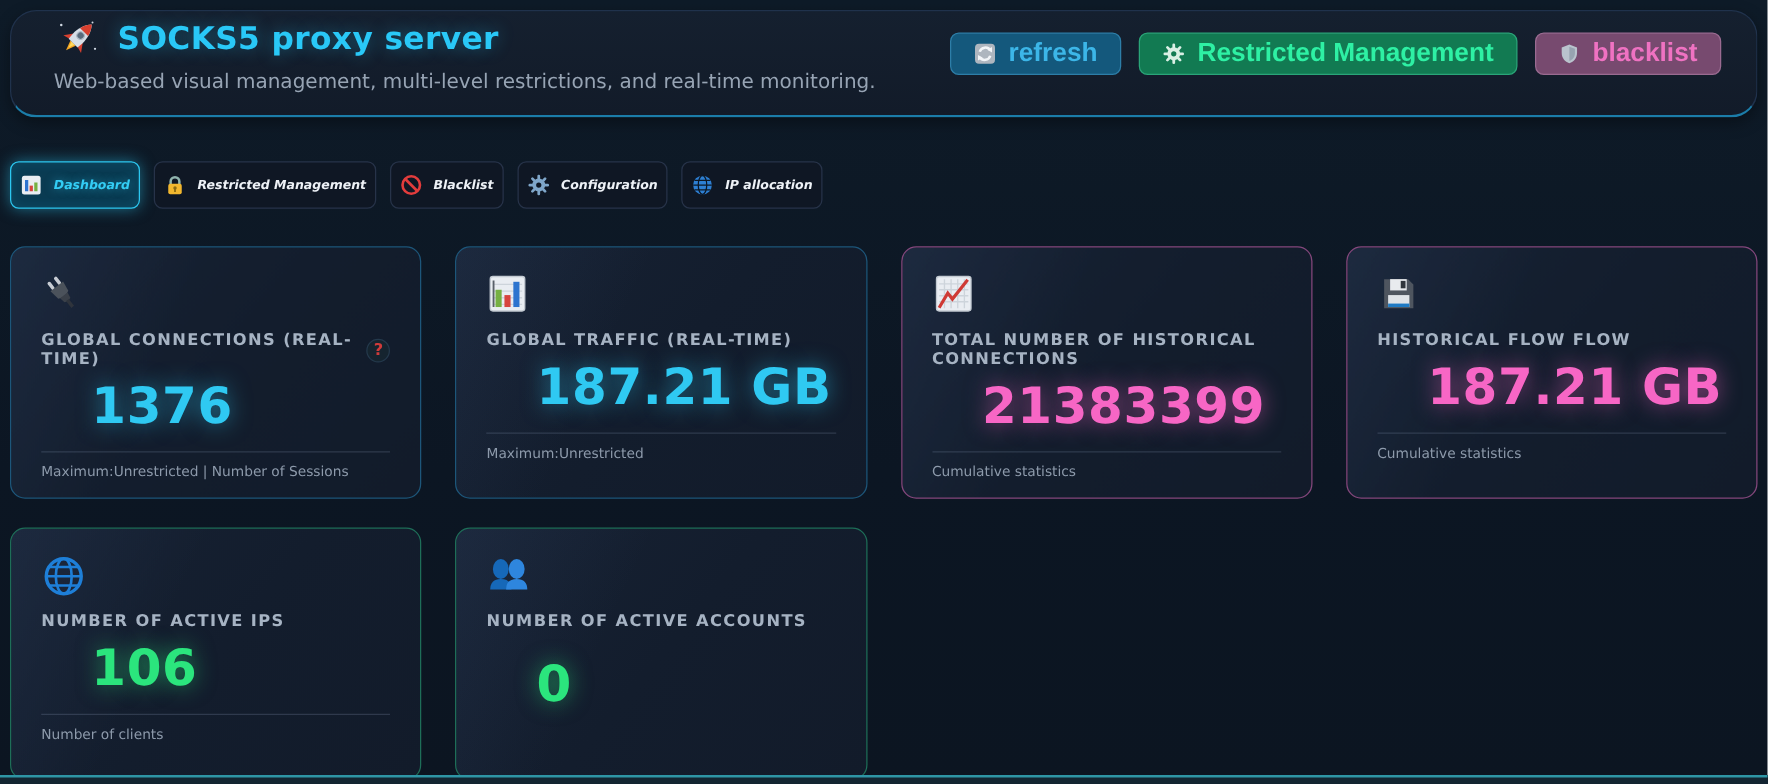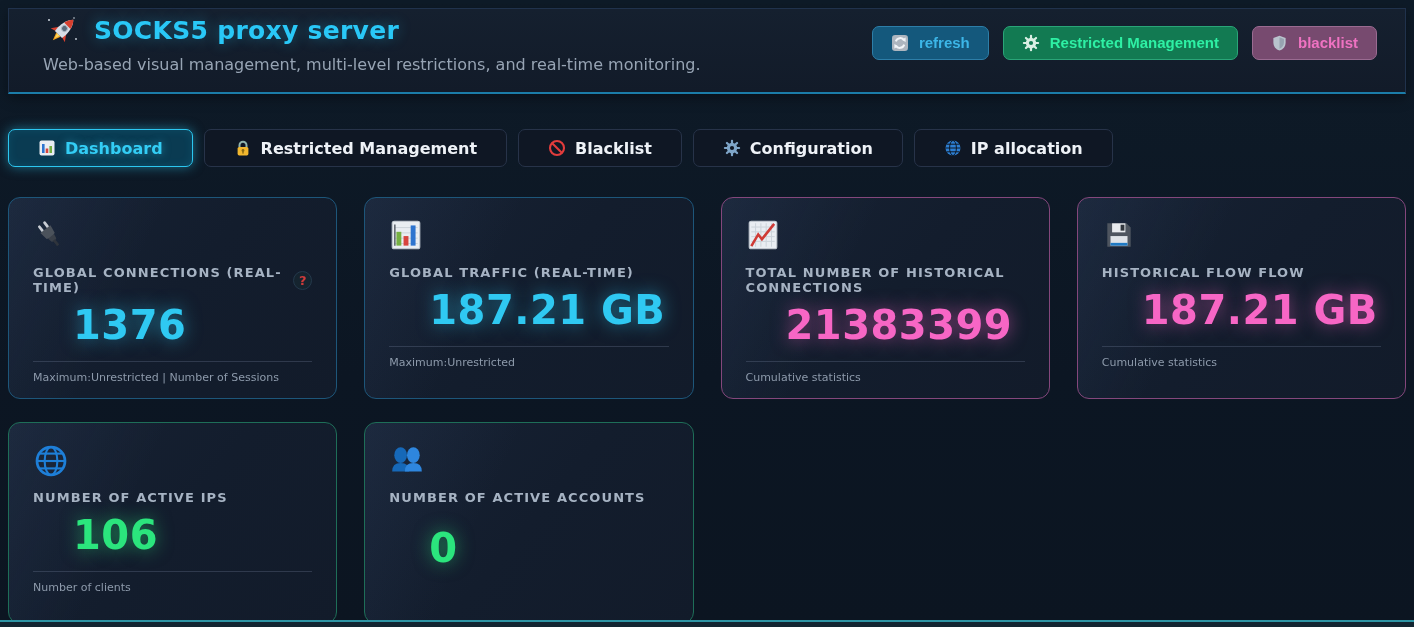--- a/index.html
+++ b/index.html
@@ -5,49 +5,49 @@
   * { box-sizing: border-box; margin: 0; padding: 0; }
   html,body { width:1414px; height:627px; overflow:hidden; }
   body {
     font-family: "DejaVu Sans", "Liberation Sans", sans-serif;
     background: linear-gradient(180deg,#0e1b28 0%, #0c1623 60%, #0c1521 100%);
     color:#e8eef5;
   }
 
   
   .header {
-    margin:8px 8px 0; height:86px; border-radius:0;
+    margin:8px 8px 0; height:86px; border-radius:21px;
     background: linear-gradient(180deg,#15202f,#121b29);
     border:1px solid #20324c; border-bottom:2px solid #1b7da9;
     box-shadow: 0 4px 12px rgba(0,0,0,.35);
     display:flex; justify-content:space-between; align-items:center;
     padding:0 28px 16px 34px;
   }
   .logo-row { display:flex; align-items:center; gap:13px; }
   .app-title {
     font-size:25px; font-weight:bold; color:#29c8f7;
     text-shadow:0 0 14px rgba(41,200,247,.4); letter-spacing:.3px;
   }
   .subtitle { margin-top:5px; font-size:16px; color:#97a4b4; }
 
   .hbtns { display:flex; gap:14px; }
   .hbtn {
     display:flex; align-items:center; gap:10px; height:34px; padding:0 18px;
-    border-radius:7px; font-size:15px; font-weight:bold; cursor:pointer;
+    border-radius:7px; font-size:21px; font-weight:bold; cursor:pointer;
   }
   .hbtn.blue   { background:#14587c; border:1px solid #2d7ea8; color:#3cb6e8; }
   .hbtn.green  { background:#127a52; border:1px solid #2aa578; color:#2ef0a4; }
   .hbtn.purple { background:#774a6f; border:1px solid #9a6b91; color:#ef72c2; }
 
   
   .tabbar { margin:35px 8px 0; display:flex; gap:11px; height:38px; }
   .tab {
-    display:flex; align-items:center; gap:9px; padding:0 29px; border-radius:7px;
+    display:flex; align-items:center; gap:9px; padding:0 7px; border-radius:7px;
     background:#0f1724; border:1px solid #273349; color:#eef2f7;
-    font-size:16px; font-weight:bold; cursor:pointer; white-space:nowrap;
+    font-size:10px; font-weight:bold; cursor:pointer; white-space:nowrap;font-style:italic;
   }
   .tab.active {
     background:#0a3b52; border:1px solid #2cc7f0; color:#33cdf5;
     box-shadow:0 0 12px rgba(44,199,240,.5), inset 0 0 10px rgba(44,199,240,.12);
     text-shadow:0 0 8px rgba(51,205,245,.5);
   }
 
   
   .grid {
     margin:30px 8px 0;

